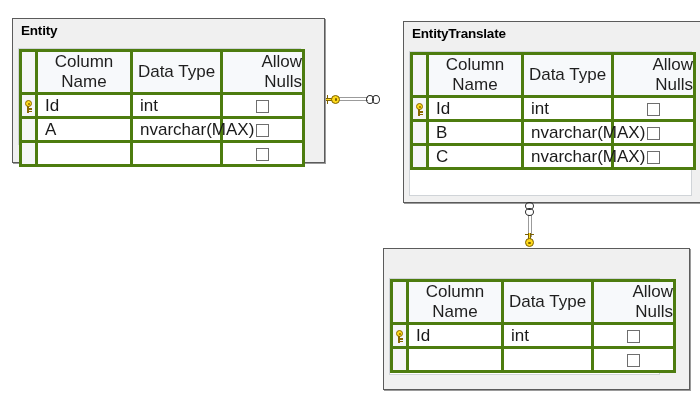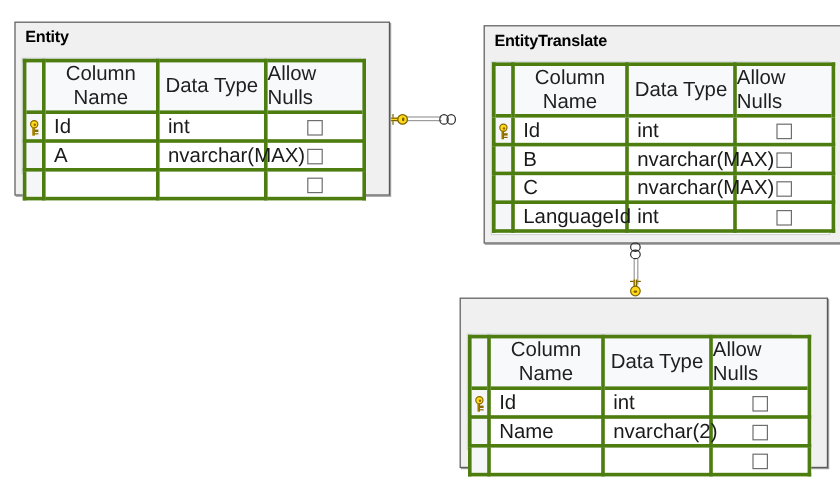--- a/index.html
+++ b/index.html
@@ -51,21 +51,21 @@
     font-weight: normal;
     color: #1a1a1a;
     height: 24px;
     padding: 0;
     box-sizing: border-box;
     background: #ffffff;
   }
   .grid thead th {
     background: #f7f9fb;
     border-bottom: 1px solid #d6dade;
-    text-align: left;
+    text-align: right;
     color: #1f1f1f;
   }
   .col-key   { width: 16px; background: #f5f6f7 !important; text-align: center; }
   .col-name  { width: 95px; text-align: left;  padding-left: 7px !important; }
   .col-type  { width: 90px; text-align: left;  padding-left: 7px !important; }
   .col-null  { width: 82px; text-align: center; }
   .grid thead .col-name, .grid thead .col-type { text-align: center; padding-left: 0 !important; }
 
   .cell-key { background: #f5f6f7 !important; }
 
@@ -258,28 +258,20 @@
             </td>
           </tr>
           <tr>
             <td class="col-key cell-key"></td>
             <td class="col-name">C</td>
             <td class="col-type">nvarchar(MAX)</td>
             <td class="col-null">
               <span class="checkbox"></span>
             </td>
           </tr>
-          <tr>
-            <td class="col-key cell-key"></td>
-            <td class="col-name">LanguageId</td>
-            <td class="col-type">int</td>
-            <td class="col-null">
-              <span class="checkbox"></span>
-            </td>
-          </tr>
         </tbody>
       </table>
     </div>
   </div>
 
   <div class="table-box" style="left:383px; top:248px; width:307px; height:142px;">
     <div class="grid" style="left:5px; top:29px; width:271px; height:97px;">
       <table>
         <thead>
           <tr>
@@ -292,28 +284,20 @@
         <tbody>
           <tr>
             <td class="col-key cell-key">
               <span class="key-icon">
                 <span class="head"></span><span class="shaft"></span>
                 <span class="tooth1"></span><span class="tooth2"></span>
               </span>
             </td>
             <td class="col-name">Id</td>
             <td class="col-type">int</td>
-            <td class="col-null">
-              <span class="checkbox"></span>
-            </td>
-          </tr>
-          <tr>
-            <td class="col-key cell-key"></td>
-            <td class="col-name">Name</td>
-            <td class="col-type">nvarchar(2)</td>
             <td class="col-null">
               <span class="checkbox"></span>
             </td>
           </tr>
           <tr>
             <td class="col-key cell-key"></td>
             <td class="col-name"></td>
             <td class="col-type"></td>
             <td class="col-null">
               <span class="checkbox"></span>

